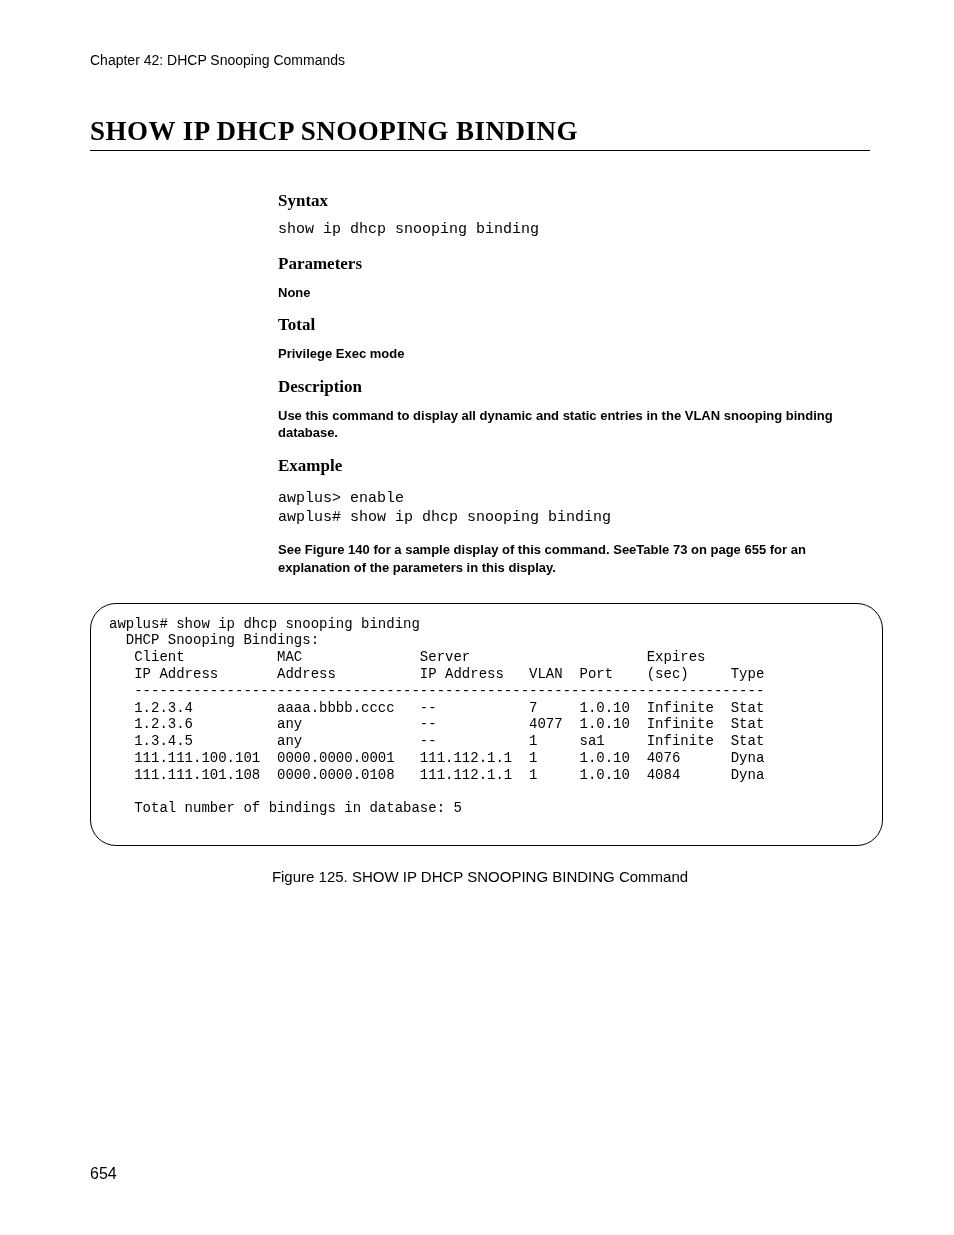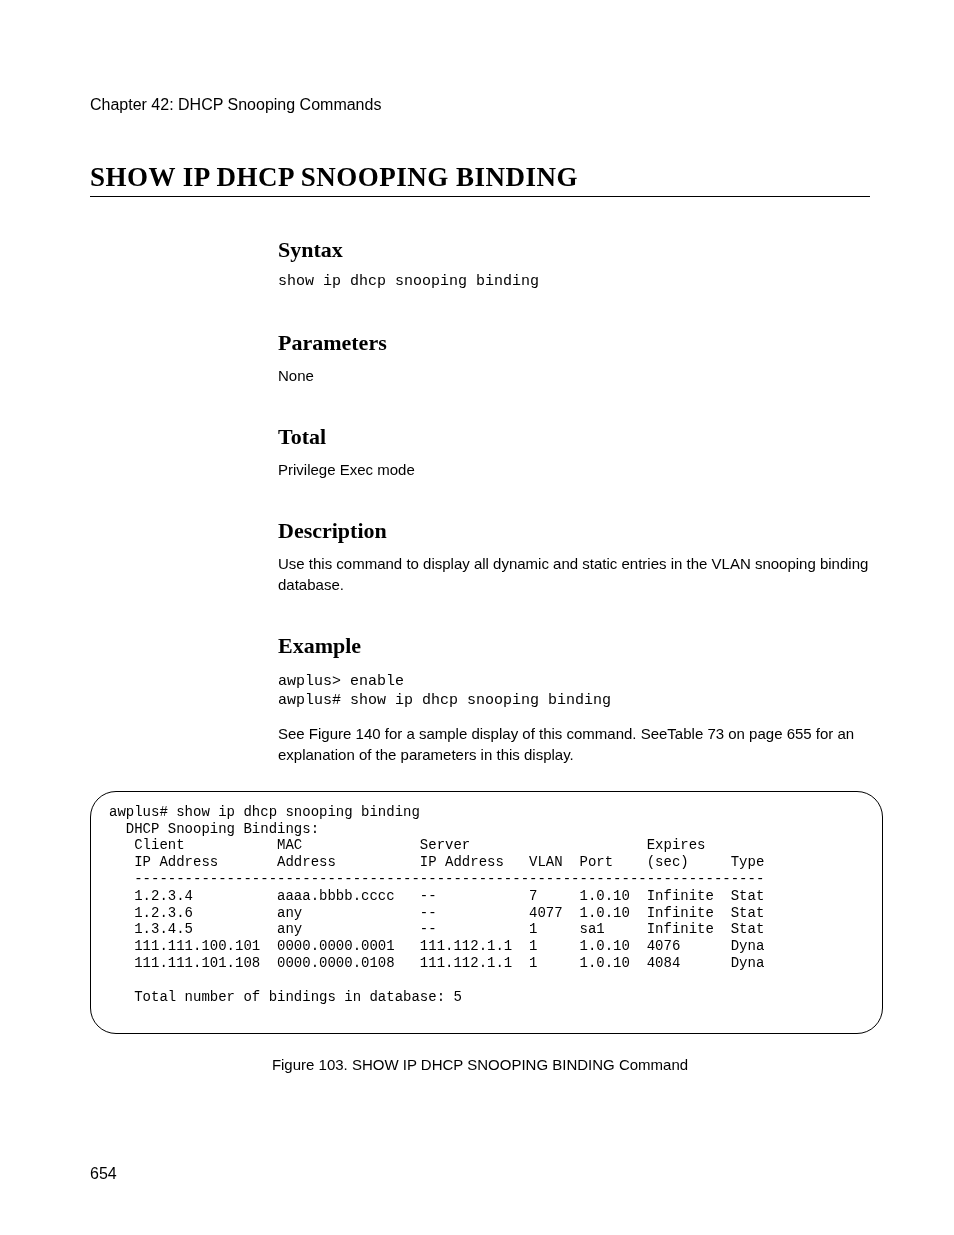--- a/index.html
+++ b/index.html
@@ -11,47 +11,47 @@
     background: #fff;
   }
   .page {
     width: 954px;
     height: 1235px;
     position: relative;
     box-sizing: border-box;
     padding: 52px 84px 40px 90px;
   }
   .chapter-header {
-    font-size: 16px;
+    font-size: 14px;
     margin-bottom: 48px;
-    margin-top: 44px;
   }
   .title {
     font-family: "Times New Roman", Times, serif;
     font-size: 27px;
     font-weight: bold;
     letter-spacing: 0.5px;
     border-bottom: 1px solid #000;
     padding-bottom: 3px;
     margin-bottom: 40px;
   }
   .body-indent {
     margin-left: 188px;
   }
   .section-h {
     font-family: "Times New Roman", Times, serif;
     font-weight: bold;
-    font-size: 22px;
-    margin-top: 38px;
+    font-size: 17px;
+    margin-top: 14px;
     margin-bottom: 10px;
   }
   .para {
-    font-size: 15px;
+    font-size: 13px;
     line-height: 1.35;
     margin-bottom: 6px;
+    font-weight: bold;
   }
   .mono {
     font-family: "Courier New", Courier, monospace;
     font-size: 15px;
     white-space: pre;
     line-height: 1.25;
   }
   .terminal-box {
     border: 1.5px solid #000;
     border-radius: 26px;
@@ -117,17 +117,17 @@
    ---------------------------------------------------------------------------
    1.2.3.4          aaaa.bbbb.cccc   --           7     1.0.10  Infinite  Stat
    1.2.3.6          any              --           4077  1.0.10  Infinite  Stat
    1.3.4.5          any              --           1     sa1     Infinite  Stat
    111.111.100.101  0000.0000.0001   111.112.1.1  1     1.0.10  4076      Dyna
    111.111.101.108  0000.0000.0108   111.112.1.1  1     1.0.10  4084      Dyna
 
    Total number of bindings in database: 5</pre>
   </div>
 
-  <div class="figure-caption">Figure 103. SHOW IP DHCP SNOOPING BINDING Command</div>
+  <div class="figure-caption">Figure 125. SHOW IP DHCP SNOOPING BINDING Command</div>
 
   <div class="page-number">654</div>
 
 </div>
 
 </body></html>

